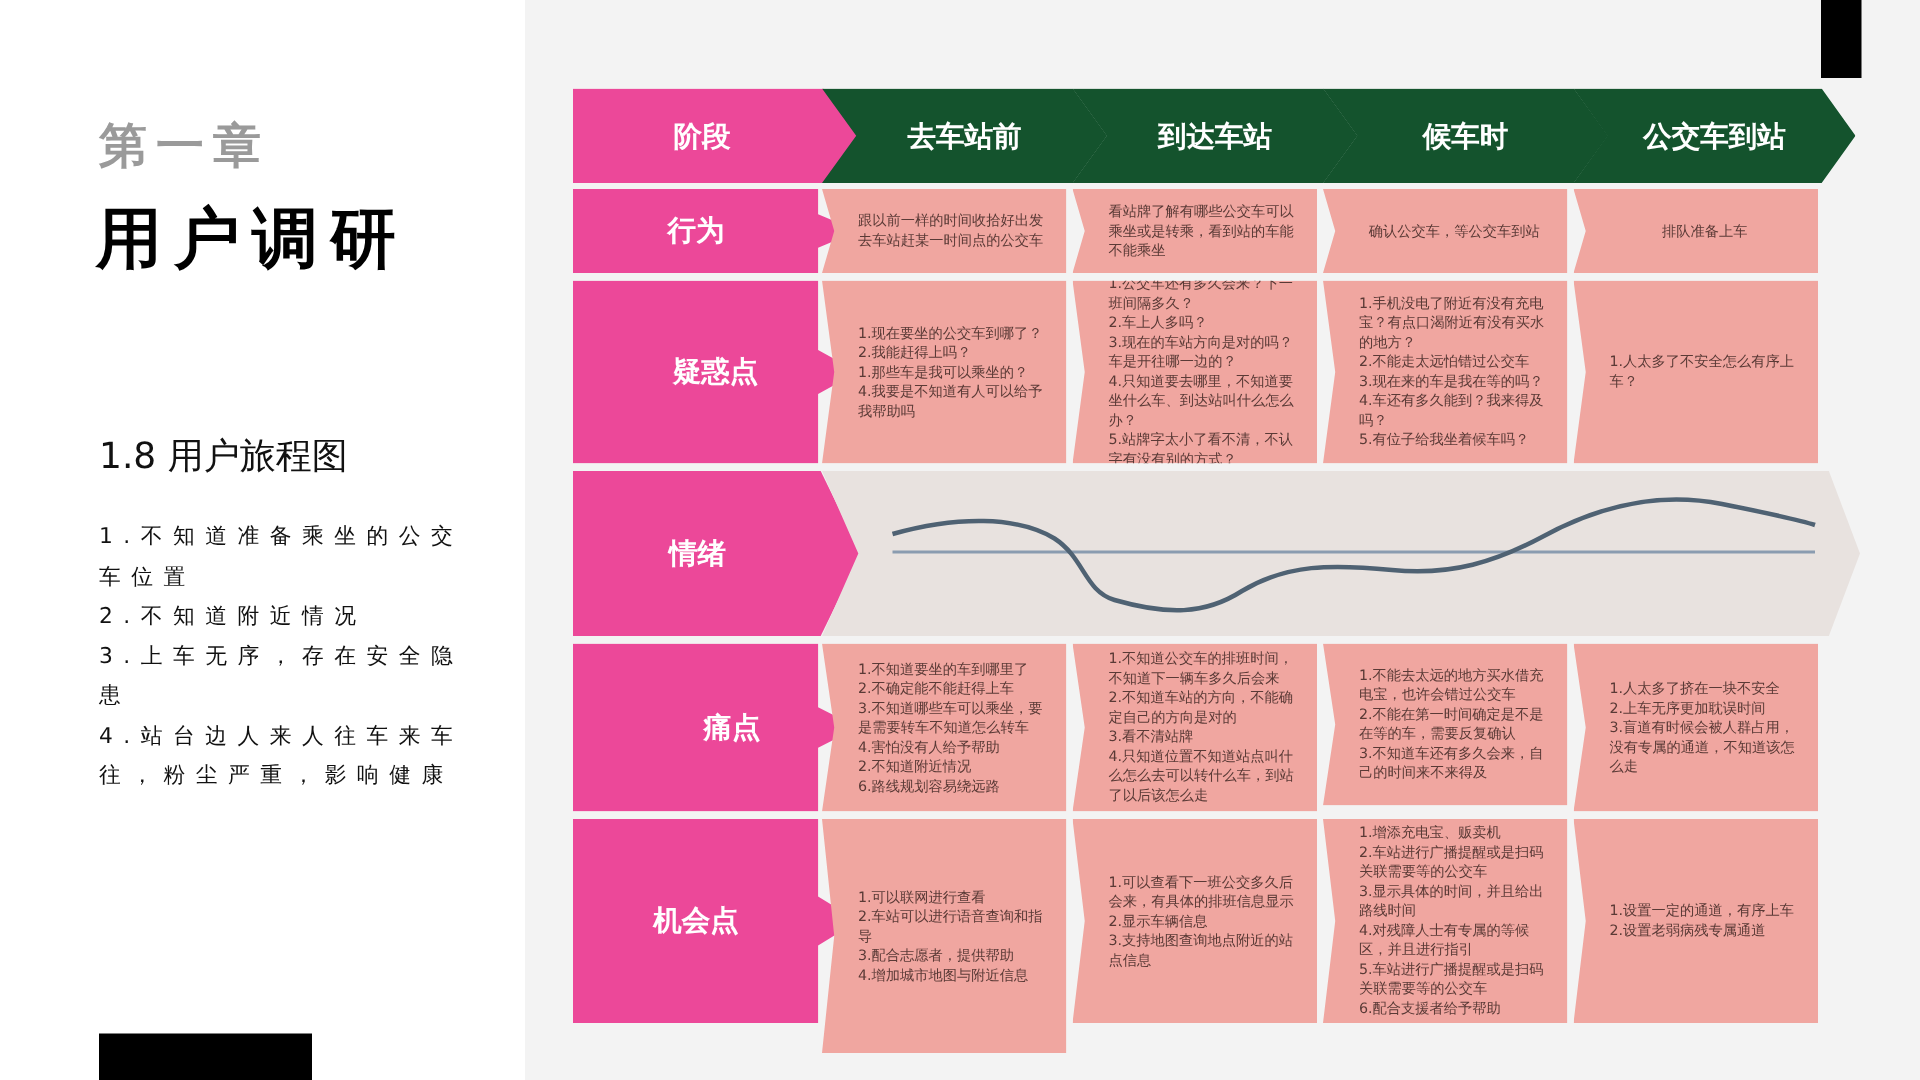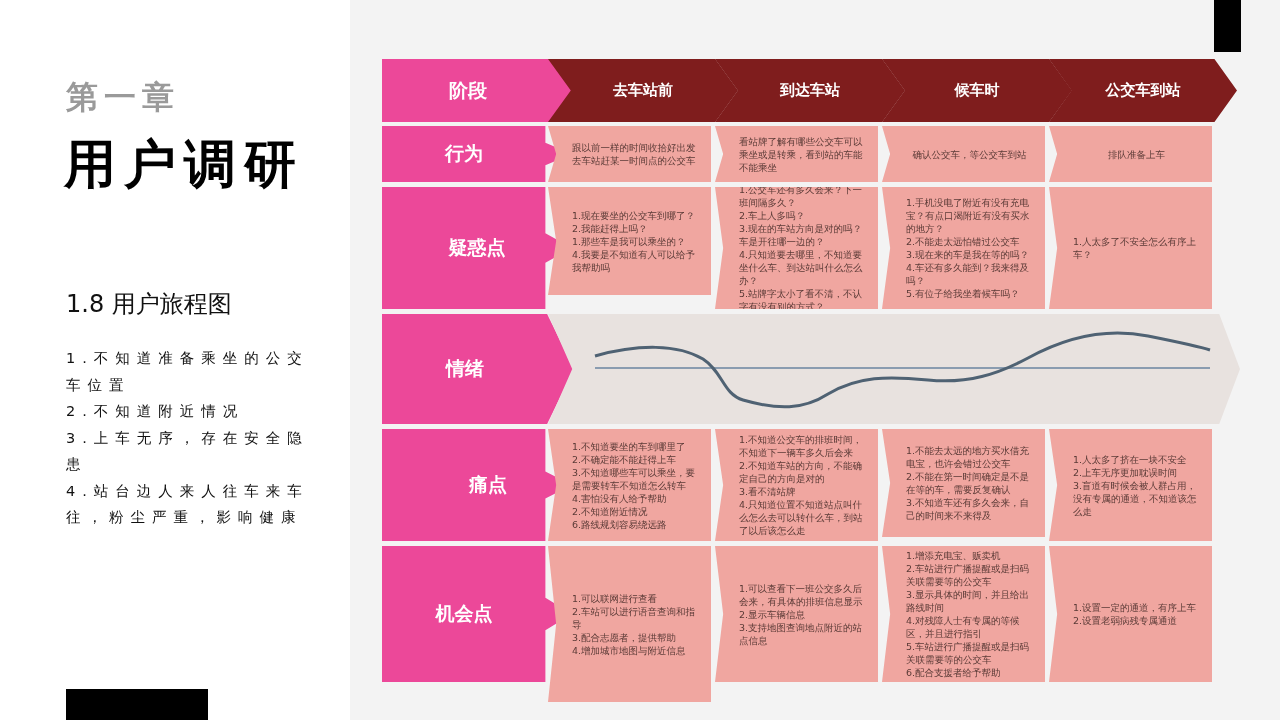--- a/index.html
+++ b/index.html
@@ -3,31 +3,31 @@
 <meta charset="utf-8">
 <style>
   * { box-sizing: border-box; margin: 0; padding: 0; }
   html, body { width: 1280px; height: 720px; overflow: hidden; background: #ffffff; }
   body { position: relative; font-family: "DejaVu Sans", "Liberation Sans", sans-serif; }
 
   .left-panel { position: absolute; left: 0; top: 0; width: 350px; height: 720px; background: #ffffff; }
   .right-panel { position: absolute; left: 350px; top: 0; width: 930px; height: 720px; background: #f3f3f3; }
 
   .chapter { position: absolute; left: 66px; top: 76px; font-size: 32px; font-weight: bold; color: #9a9a9a; letter-spacing: 6px; }
-  .main-title { position: absolute; left: 64px; top: 130px; font-size: 52px; font-weight: bold; color: #000; letter-spacing: 8px; }
+  .main-title { position: absolute; left: 64px; top: 130px; font-size: 44px; font-weight: bold; color: #000; letter-spacing: 8px; }
   .section-title { position: absolute; left: 66px; top: 288px; font-size: 24px; color: #111; }
   .notes { position: absolute; left: 66px; top: 345px; width: 245px; font-size: 14.5px; line-height: 26.5px; letter-spacing: 7px; color: #111; }
   .notes div { margin: 0; }
 
   .black-bar-bottom { position: absolute; left: 66px; top: 689px; width: 142px; height: 31px; background: #000; }
   .black-bar-top { position: absolute; left: 1214px; top: 0; width: 27px; height: 52px; background: #000; }
 
   .cell { position: absolute; display: flex; align-items: center; justify-content: center; }
   .label { background: #ec4899; color: #fff; font-size: 19px; font-weight: bold; }
-  .stage { background: #7f1d1d; color: #fff; font-size: 15px; font-weight: bold; }
+  .stage { background: #14532d; color: #fff; font-size: 19px; font-weight: bold; }
   .pink { background: #f0a6a0; color: #5a3a36; font-size: 9.5px; line-height: 13px; }
   .pink .txt { padding: 0 12px 0 24px; width: 100%; }
   .center-txt { text-align: center; }
 
   .emotion-bg { position: absolute; left: 548px; top: 314px; width: 692px; height: 110px; background: #e8e2df; clip-path: polygon(0 0, 97% 0, 100% 50%, 97% 100%, 0 100%, 3.5% 50%); }
   .emotion-svg { position: absolute; left: 548px; top: 314px; width: 692px; height: 110px; }
 </style>
 </head>
 <body>
 
@@ -75,21 +75,21 @@
 <div class="cell pink" style="left:882px;top:126px;width:163px;height:56px;clip-path:polygon(0 0,100% 0,100% 100%,0 100%,5% 50%);">
   <div class="txt center-txt">确认公交车，等公交车到站</div>
 </div>
 <div class="cell pink" style="left:1049px;top:126px;width:163px;height:56px;clip-path:polygon(0 0,100% 0,100% 100%,0 100%,5% 50%);">
   <div class="txt center-txt">排队准备上车</div>
 </div>
 
 <div class="cell label" style="left:382px;top:187px;width:190px;height:122px;clip-path:polygon(0 0,86% 0,86% 38%,100% 50%,86% 62%,86% 100%,0 100%);">
   <span style="">疑惑点</span>
 </div>
-<div class="cell pink" style="left:548px;top:187px;width:163px;height:108px;clip-path:polygon(0 0,100% 0,100% 100%,0 100%,5% 50%);align-items:center;">
+<div class="cell pink" style="left:548px;top:187px;width:163px;height:122px;clip-path:polygon(0 0,100% 0,100% 100%,0 100%,5% 50%);align-items:center;">
   <div class="txt">
     <div>1.现在要坐的公交车到哪了？</div>
     <div>2.我能赶得上吗？</div>
     <div>1.那些车是我可以乘坐的？</div>
     <div>4.我要是不知道有人可以给予我帮助吗</div>
   </div>
 </div>
 <div class="cell pink" style="left:715px;top:187px;width:163px;height:122px;clip-path:polygon(0 0,100% 0,100% 100%,0 100%,5% 50%);">
   <div class="txt">
     <div>1.公交车还有多久会来？下一班间隔多久？</div>

